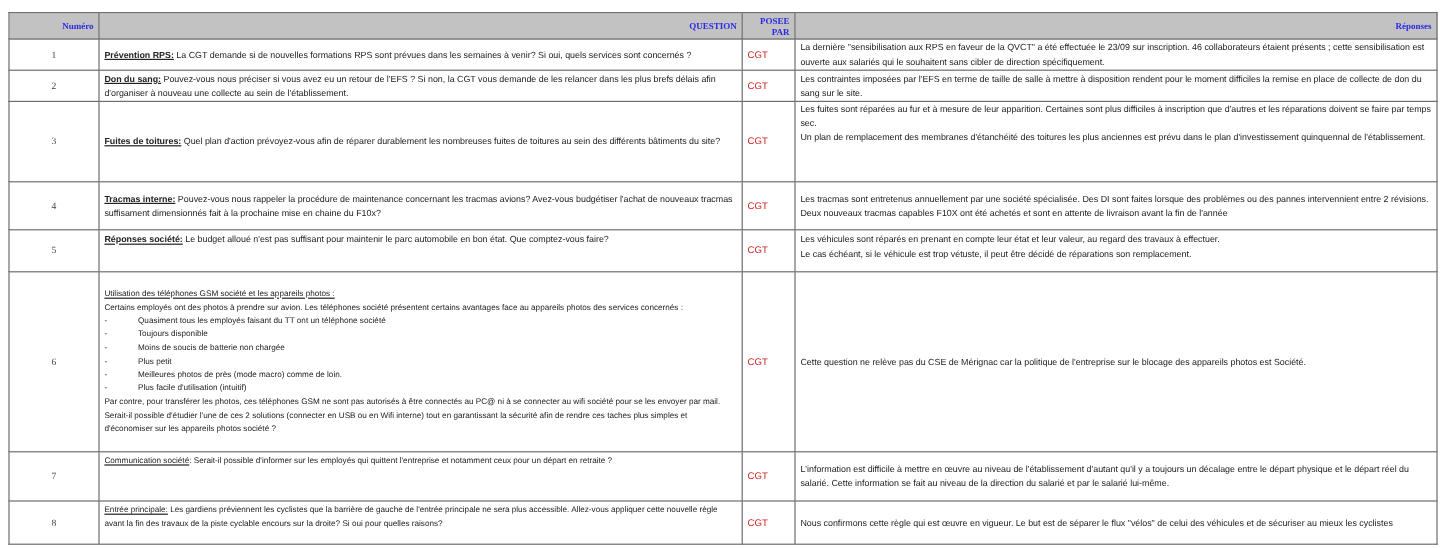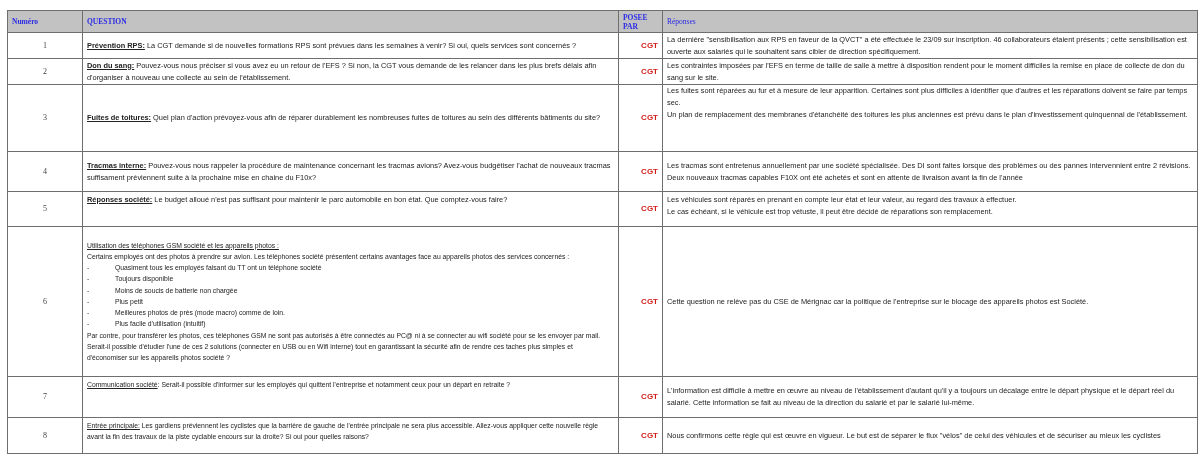--- a/index.html
+++ b/index.html
@@ -19,26 +19,26 @@
     padding: 0 4px;
     vertical-align: middle;
   }
   table.qa th {
     background: #c2c2c2;
     color: #2a2ae6;
     font-family: "Liberation Serif", serif;
     font-weight: bold;
     font-size: 7.5px;
     line-height: 9px;
-    text-align: left;
+    text-align: right;
     height: 21px;
   }
-  table.qa th.resp { font-weight: normal; margin-top: 27px; }
+  table.qa th.resp { font-weight: bold; margin-top: 27px; }
   td.num { text-align: center; color: #444; font-family: "Liberation Serif", serif; font-size: 8px; }
-  td.by { text-align: right; color: #d0201c; font-weight: bold; font-size: 8px; }
+  td.by { text-align: left; color: #d0201c; font-weight: normal; font-size: 8px; }
   td.q, td.a { text-align: left; }
   .topic { text-decoration: underline; font-weight: bold; color: #222; }
   .topic.light { font-weight: normal; }
   .bullet-row { display: flex; }
   .bullet-row .dash { width: 28px; flex: none; }
   .small { font-size: 6.8px; line-height: 11.2px; }
 </style>
 </head>
 <body>
 
@@ -77,29 +77,29 @@
       <td class="a">Les contraintes imposées par l'EFS en terme de taille de salle à mettre à disposition rendent pour le moment difficiles la remise en place de collecte de don du sang sur le site.</td>
     </tr>
 
     <tr style="height:67px">
       <td class="num">3</td>
       <td class="q">
         <span class="topic">Fuites de toitures:</span><span> Quel plan d'action prévoyez-vous afin de réparer durablement les nombreuses fuites de toitures au sein des différents bâtiments du site?</span>
       </td>
       <td class="by">CGT</td>
       <td class="a" style="vertical-align:top">
-        <div>Les fuites sont réparées au fur et à mesure de leur apparition. Certaines sont plus difficiles à identifier que d'autres et les réparations doivent se faire par temps sec.</div>
+        <div>Les fuites sont réparées au fur et à mesure de leur apparition. Certaines sont plus difficiles à inscription que d'autres et les réparations doivent se faire par temps sec.</div>
         <div>Un plan de remplacement des membranes d'étanchéité des toitures les plus anciennes est prévu dans le plan d'investissement quinquennal de l'établissement.</div>
       </td>
     </tr>
 
     <tr style="height:40px">
       <td class="num">4</td>
       <td class="q">
-        <span class="topic">Tracmas interne:</span><span> Pouvez-vous nous rappeler la procédure de maintenance concernant les tracmas avions? Avez-vous budgétiser l'achat de nouveaux tracmas suffisament préviennent suite à la prochaine mise en chaine du F10x?</span>
+        <span class="topic">Tracmas interne:</span><span> Pouvez-vous nous rappeler la procédure de maintenance concernant les tracmas avions? Avez-vous budgétiser l'achat de nouveaux tracmas suffisament dimensionnés fait à la prochaine mise en chaine du F10x?</span>
       </td>
       <td class="by">CGT</td>
       <td class="a">
         <div>Les tracmas sont entretenus annuellement par une société spécialisée. Des DI sont faites lorsque des problèmes ou des pannes intervennient entre 2 révisions.</div>
         <div>Deux nouveaux tracmas capables F10X ont été achetés et sont en attente de livraison avant la fin de l'année</div>
       </td>
     </tr>
 
     <tr style="height:35px">
       <td class="num">5</td>

